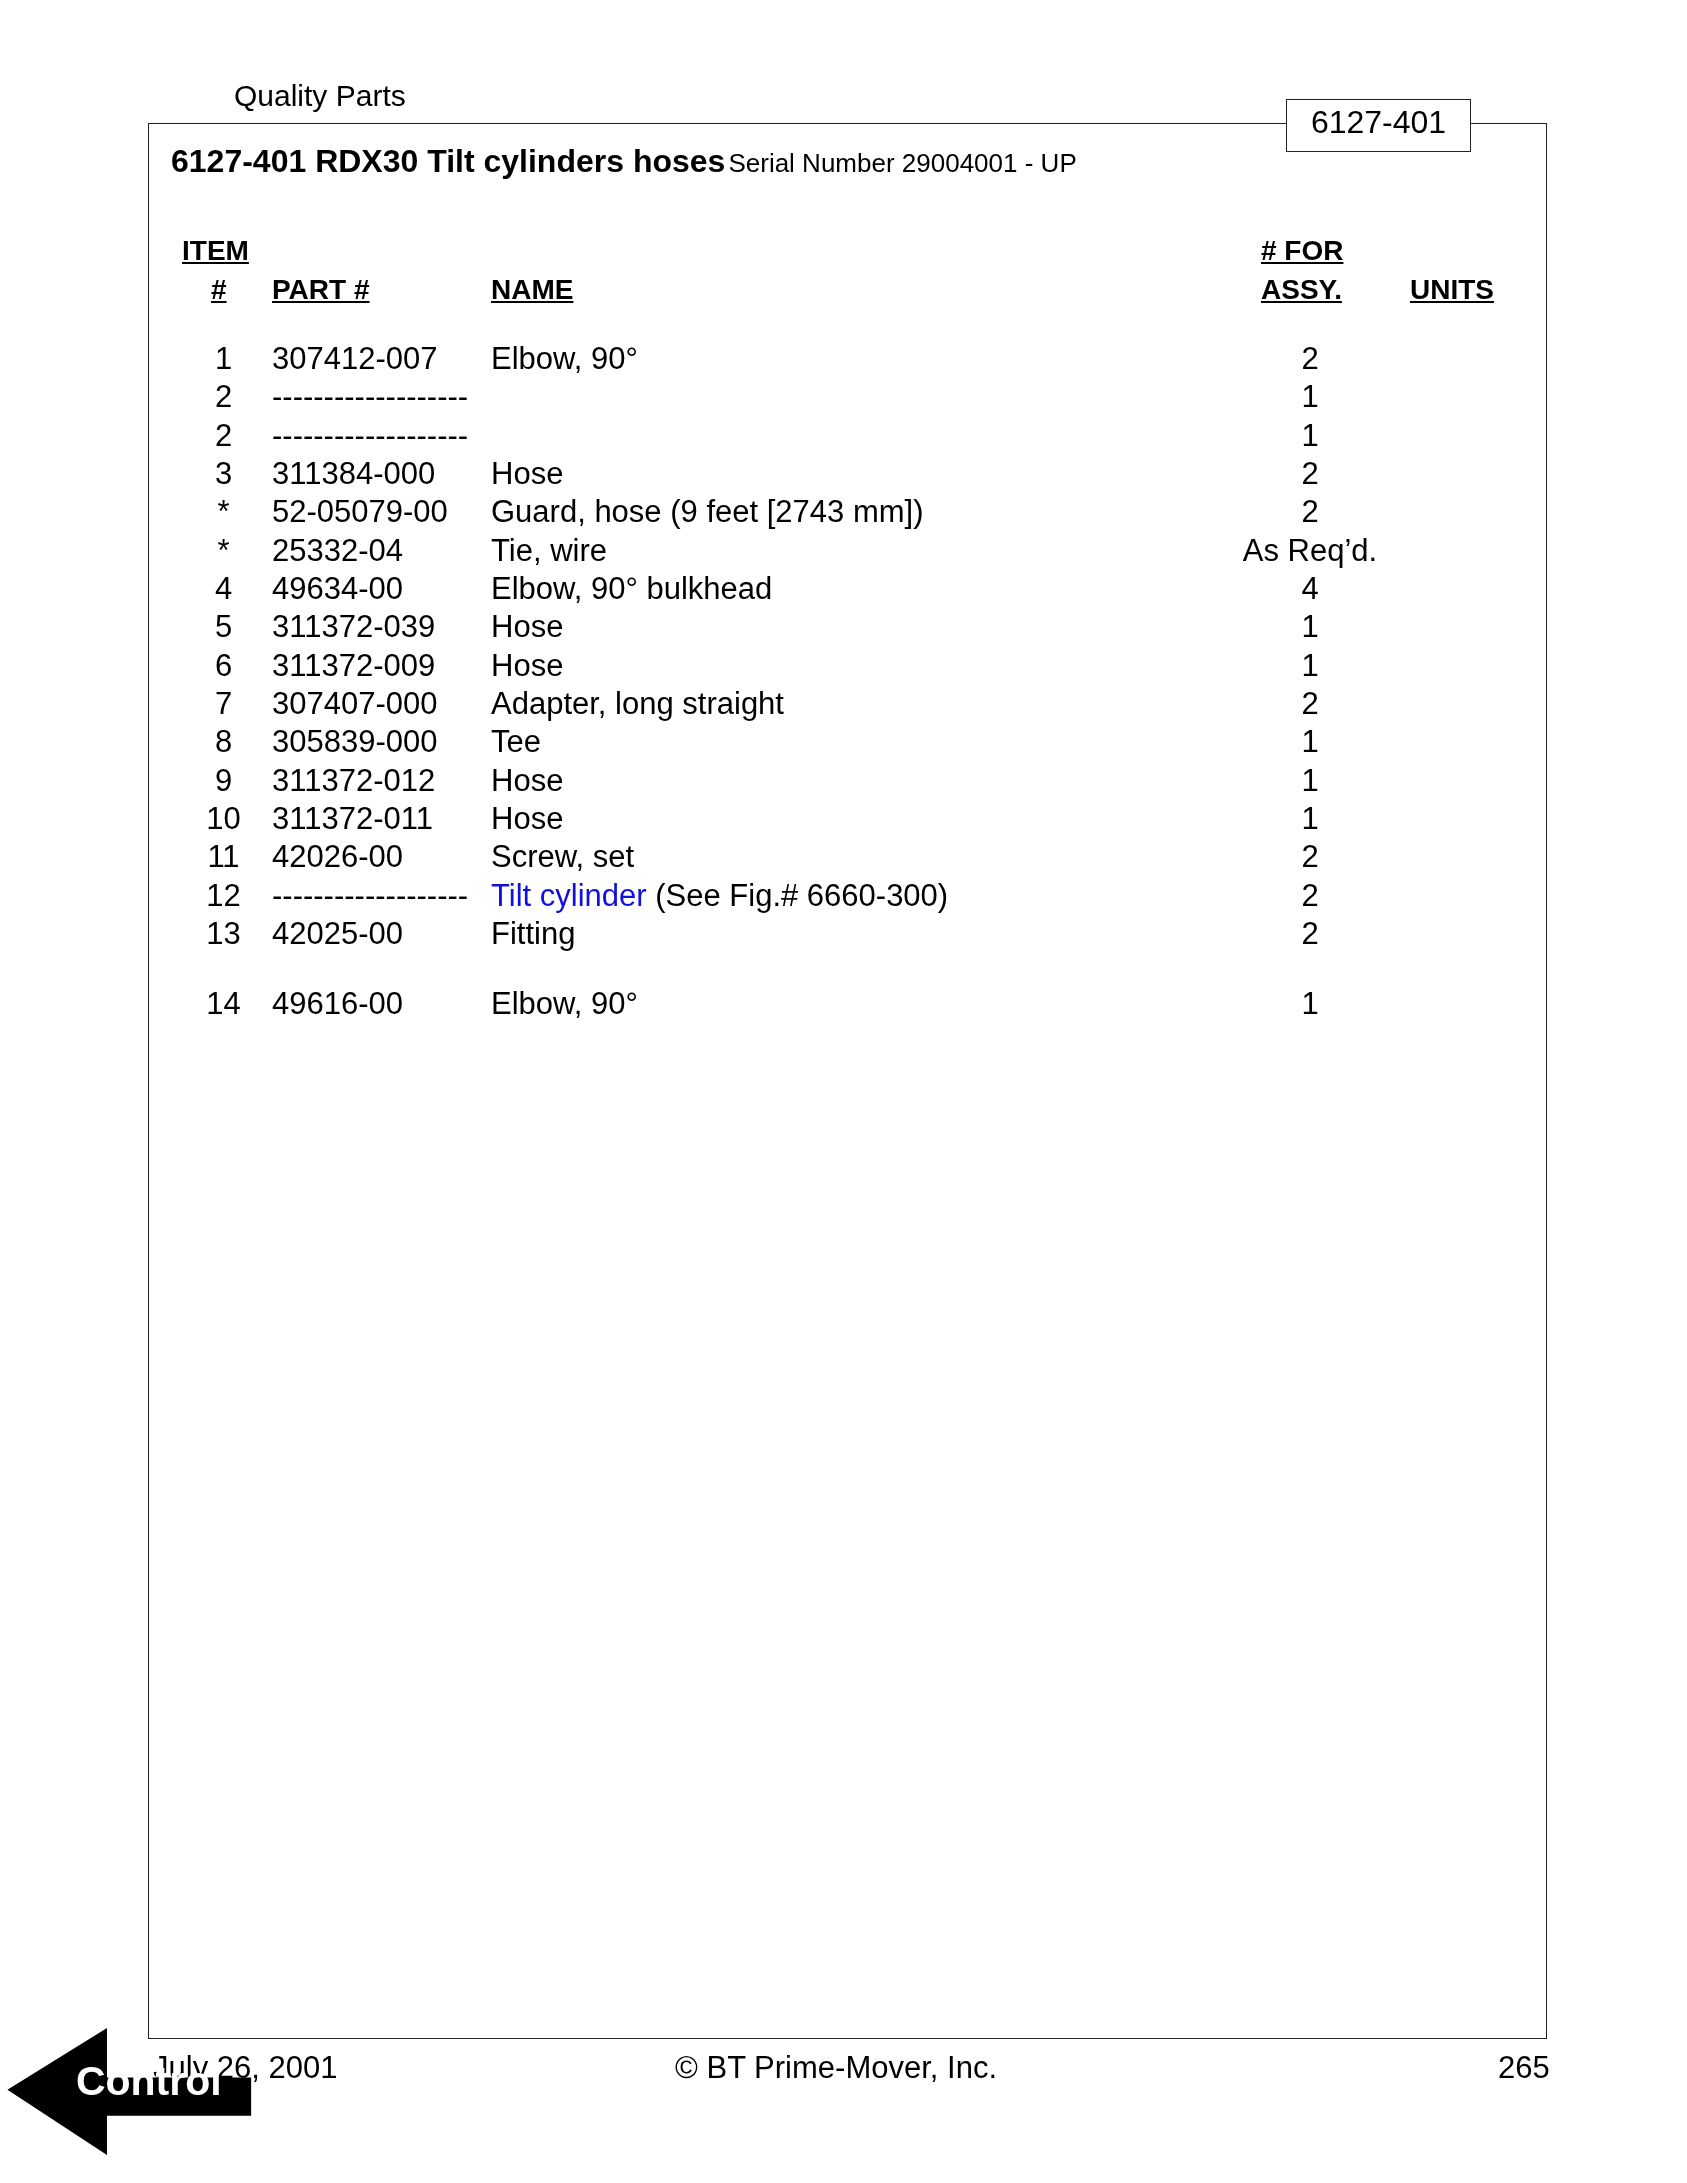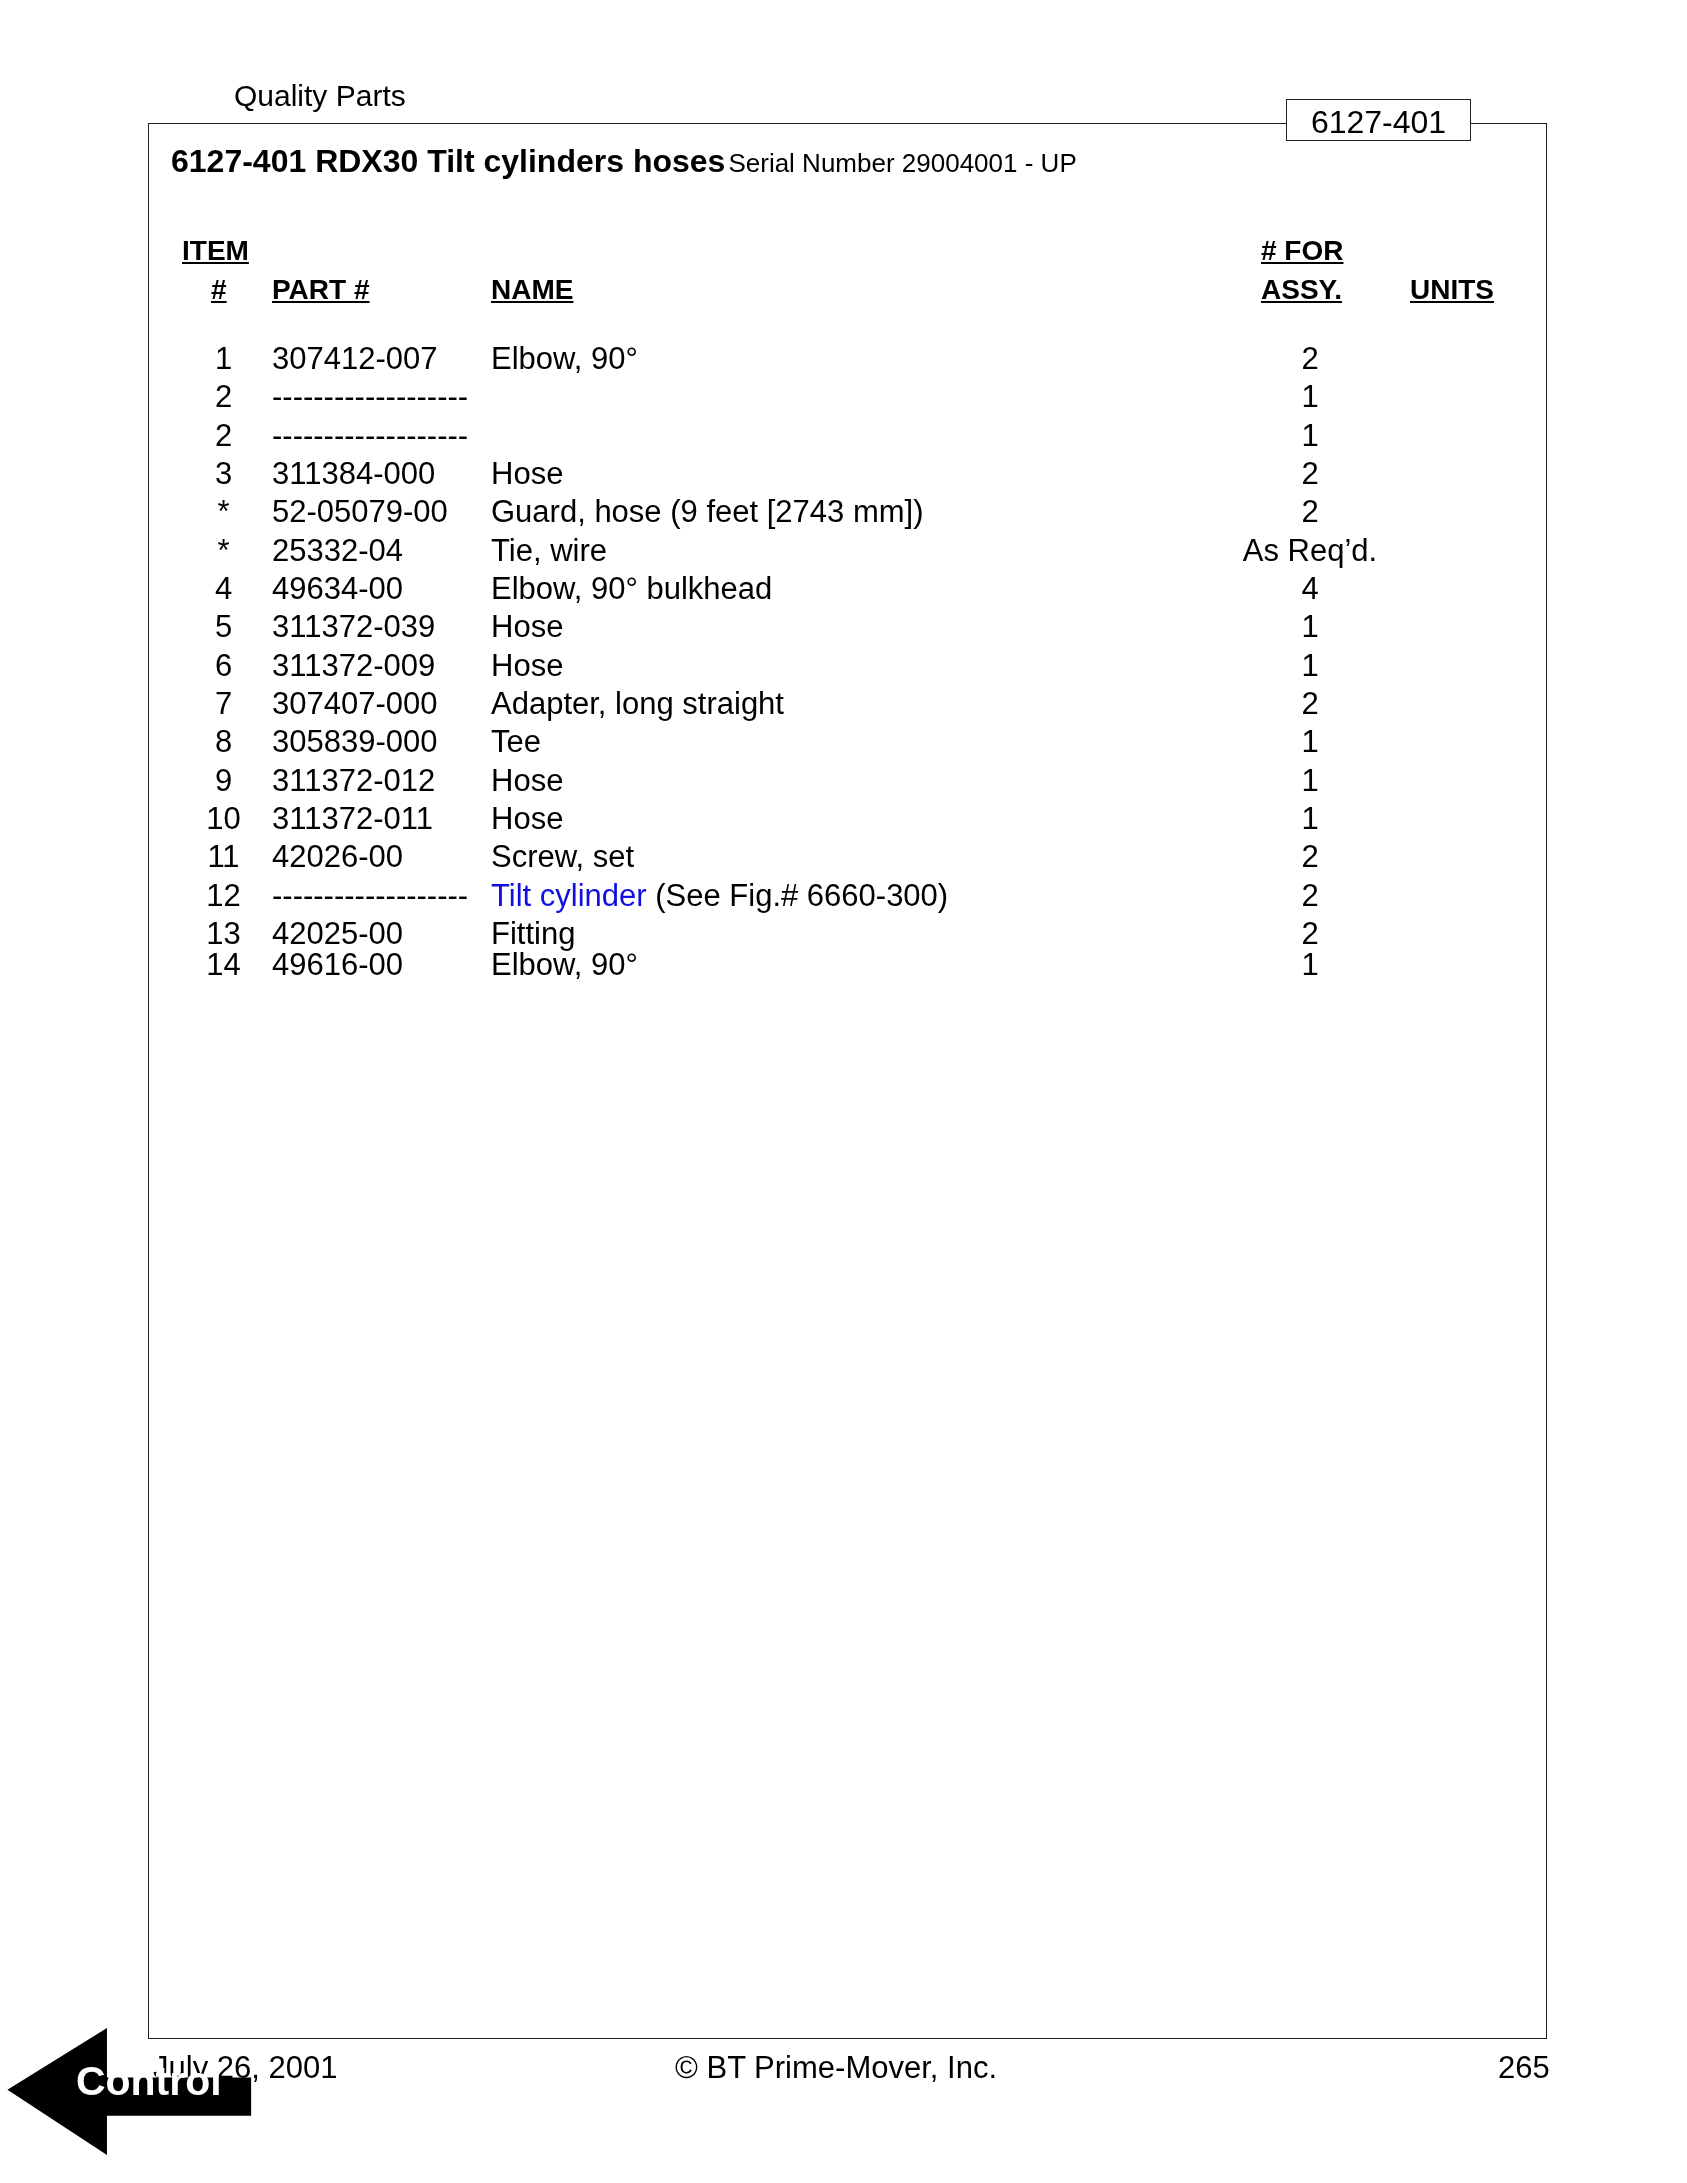--- a/index.html
+++ b/index.html
@@ -1,21 +1,21 @@
 <!DOCTYPE html>
 <html style="font-size:11px"><head>
 <meta charset="utf-8">
 <style>
   html, body { margin:0; padding:0; background:#ffffff; }
   body { width:1687px; height:2183px; position:relative; overflow:hidden;
          font-family:"Liberation Sans", sans-serif; color:#000; }
   .brand { position:absolute; left:234px; top:81px; font-size:30px; line-height:1; }
   .frame { position:absolute; left:148px; top:123px; width:1399px; height:1916px;
            border:1.7px solid #222; box-sizing:border-box; }
-  .figbox { position:absolute; left:1286px; top:99px; width:185px; height:42px;
+  .figbox { position:absolute; left:1286px; top:99px; width:185px; height:53px;
             border:1.7px solid #222; background:#fff; box-sizing:border-box;
             font-size:32px; text-align:center; line-height:44px; }
   .title { position:absolute; left:171px; top:143px; white-space:nowrap; }
   .title .main { font-weight:bold; font-size:32px; }
   .title .serial { font-size:26px; }
   .hdr { position:absolute; font-weight:bold; font-size:28px; line-height:1; white-space:nowrap;text-decoration:underline; }
   .row { position:absolute; left:0; width:1687px; height:39px; font-size:31px; line-height:39px; white-space:nowrap; }
   .c-item { position:absolute; left:182px; width:83px; text-align:center; }
   .c-part { position:absolute; left:272px; }
   .c-name { position:absolute; left:491px; }
@@ -137,21 +137,21 @@
       <span class="c-part">-------------------</span>
       <span class="c-name"><span class="link">Tilt cylinder</span><span> (See Fig.# 6660-300)</span></span>
       <span class="c-qty">2</span>
     </div>
     <div class="row" style="top: 914px;">
       <span class="c-item">13</span>
       <span class="c-part">42025-00</span>
       <span class="c-name">Fitting</span>
       <span class="c-qty">2</span>
     </div>
-    <div class="row" style="top: 945px;">
+    <div class="row" style="top: 984px;">
       <span class="c-item">14</span>
       <span class="c-part">49616-00</span>
       <span class="c-name">Elbow, 90°</span>
       <span class="c-qty">1</span>
     </div>
   </div>
 
 <div class="footer" style="left:153px;">July 26, 2001</div>
 <div class="footer" style="left:675px;">© BT Prime-Mover, Inc.</div>
 <div class="footer" style="left:1498px;">265</div>

